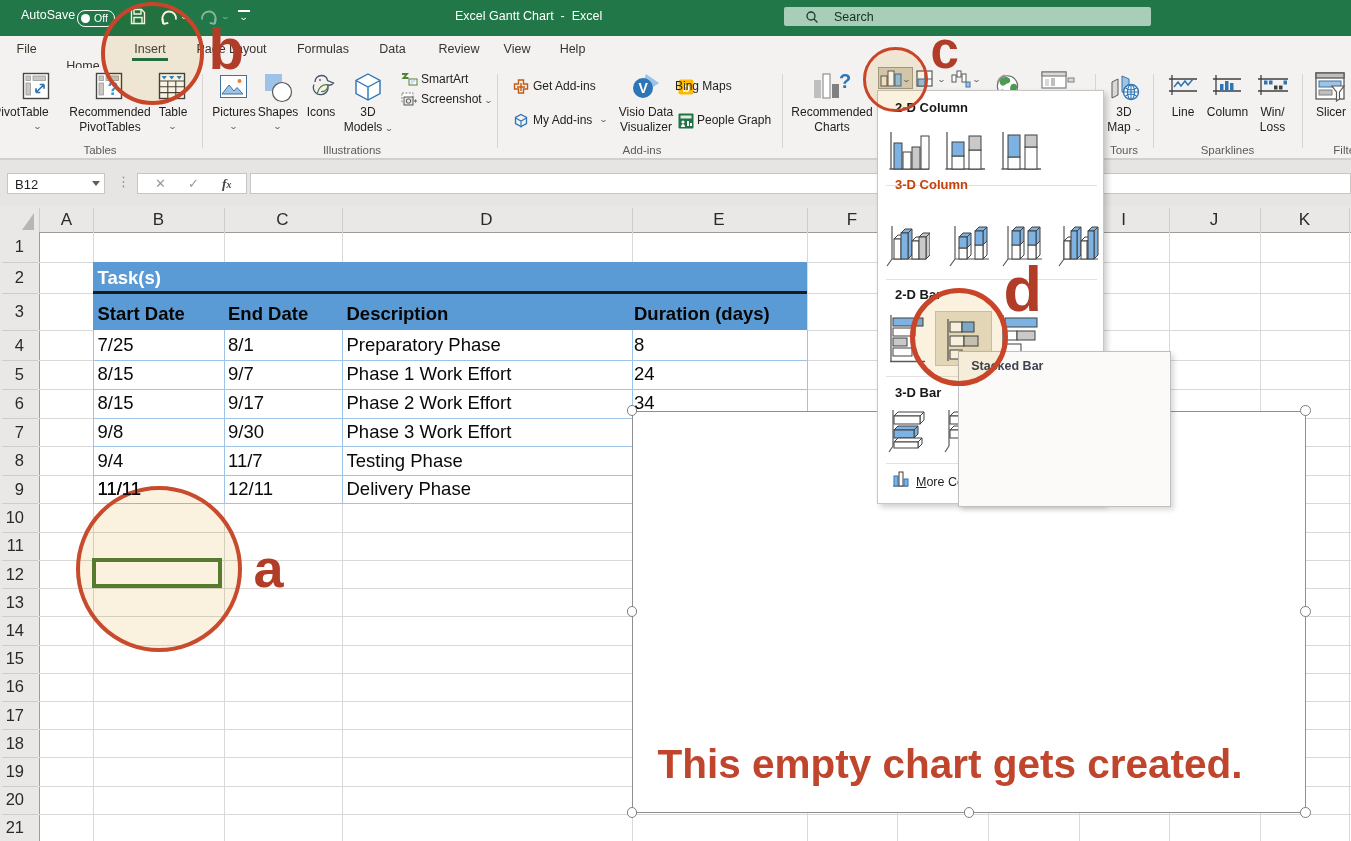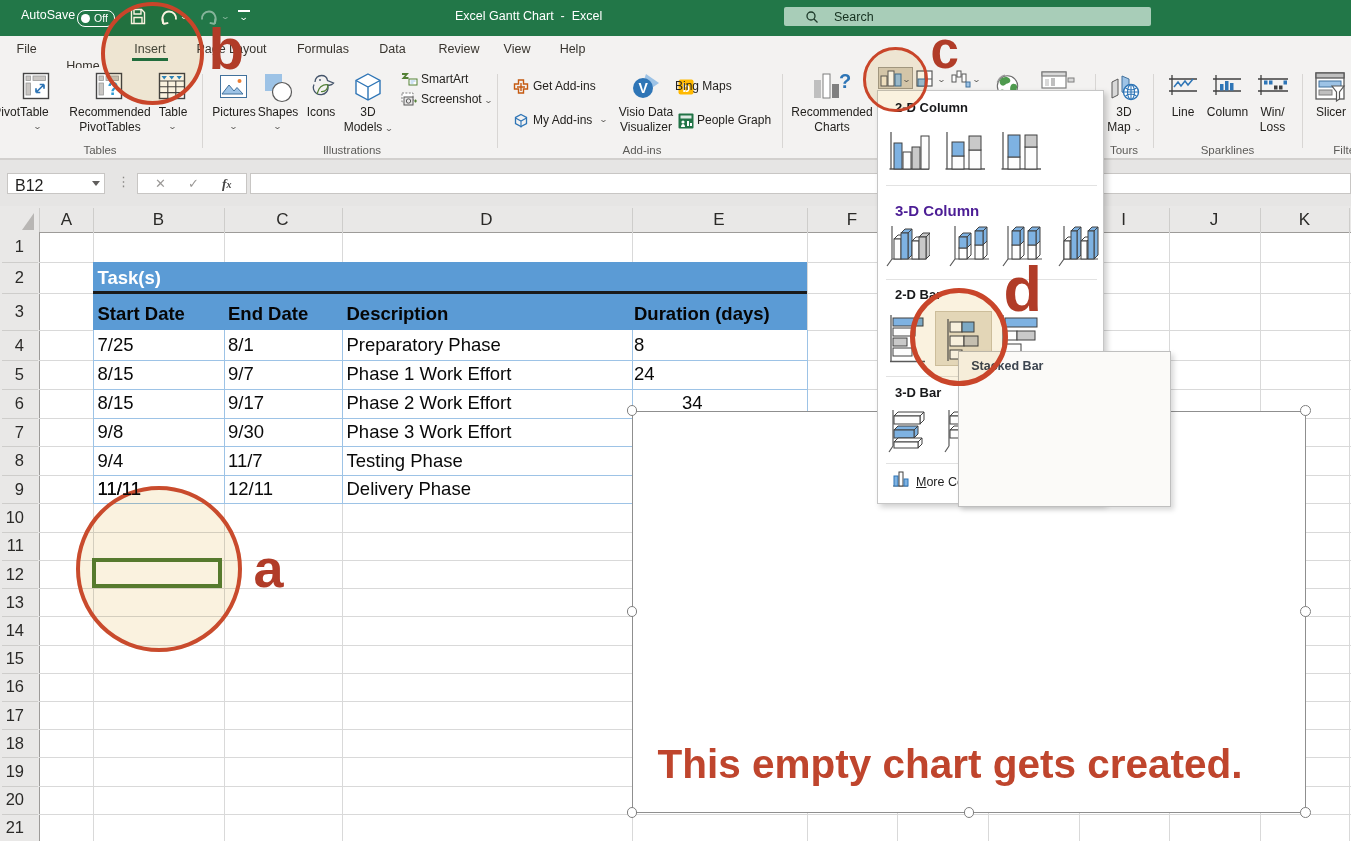--- a/index.html
+++ b/index.html
@@ -261,21 +261,21 @@
       <rect x="1" y="1" width="28" height="5" fill="#bfbfbf" stroke="#595959" stroke-width="1.3"></rect>
       <rect x="4" y="9" width="22" height="6" fill="#9dc3e6" stroke="#41719c"></rect>
       <rect x="4" y="18" width="13" height="5" fill="#bfbfbf" stroke="#7f7f7f"></rect>
       <path d="M17 14 h12 l-4.5 6 v7 l-3 2 v-9 z" fill="#fff" stroke="#595959" stroke-width="1.2"></path>
     </svg>
     <div class="biglabel" style="left:1331px;top:37px;">Slicer</div>
     <div class="glabel" style="left:1349px;">Filters</div>
   </div>
   <div class="abs" id="fbar">
     <div class="abs" style="left:7px;top:13px;width:98px;height:21px;background:#fff;border:1px solid #c8c6c4;box-sizing:border-box;">
-      <div class="abs" style="left:7px;top:3px;font-size:16px;color:#201f1e;">B12</div>
+      <div class="abs" style="left:7px;top:3px;font-size:13px;color:#201f1e;">B12</div>
       <div class="abs" style="left:84px;top:7px;width:0;height:0;border-left:4px solid transparent;border-right:4px solid transparent;border-top:5px solid #605e5c;"></div>
     </div>
     <div class="abs" style="left:117px;top:14px;font-size:13px;color:#8a8886;letter-spacing:0;">⋮</div>
     <div class="abs" style="left:137px;top:13px;width:110px;height:21px;background:#fff;border:1px solid #c8c6c4;box-sizing:border-box;">
       <div class="abs" style="left:17px;top:2px;font-size:13px;color:#9a9896;">✕</div>
       <div class="abs" style="left:50px;top:2px;font-size:13px;color:#9a9896;">✓</div>
       <div class="abs" style="left:84px;top:2px;font-size:13.5px;color:#444;font-style:italic;font-family:'Liberation Serif',serif;font-weight:bold;">f<span style="font-size:10px;">x</span></div>
     </div>
     <div class="abs" style="left:250px;top:13px;width:1101px;height:21px;background:#fff;border:1px solid #c8c6c4;box-sizing:border-box;"></div>
   </div>
@@ -410,21 +410,21 @@
       <div class="celltext" style="left:228px;top:128.1px;">8/1</div>
       <div class="celltext" style="left:346.5px;top:128.1px;">Preparatory Phase</div>
       <div class="celltext" style="left:634px;top:128.1px;">8</div>
       <div class="celltext" style="left:97.5px;top:157.2px;">8/15</div>
       <div class="celltext" style="left:228px;top:157.2px;">9/7</div>
       <div class="celltext" style="left:346.5px;top:157.2px;">Phase 1 Work Effort</div>
       <div class="celltext" style="left:634px;top:157.2px;">24</div>
       <div class="celltext" style="left:97.5px;top:186.1px;">8/15</div>
       <div class="celltext" style="left:228px;top:186.1px;">9/17</div>
       <div class="celltext" style="left:346.5px;top:186.1px;">Phase 2 Work Effort</div>
-      <div class="celltext" style="left:634px;top:186.1px;margin-left:48px;">34</div>
+      <div class="celltext" style="left:634px;top:186.1px;">34</div>
       <div class="celltext" style="left:97.5px;top:215.0px;">9/8</div>
       <div class="celltext" style="left:228px;top:215.0px;">9/30</div>
       <div class="celltext" style="left:346.5px;top:215.0px;">Phase 3 Work Effort</div>
       <div class="celltext" style="left:97.5px;top:243.9px;">9/4</div>
       <div class="celltext" style="left:228px;top:243.9px;">11/7</div>
       <div class="celltext" style="left:346.5px;top:243.9px;">Testing Phase</div>
       <div class="celltext" style="left:97.5px;top:272.4px;">11/11</div>
       <div class="celltext" style="left:228px;top:272.4px;">12/11</div>
       <div class="celltext" style="left:346.5px;top:272.4px;">Delivery Phase</div>
     </div>
@@ -460,21 +460,21 @@
 <rect x="28" y="8" width="12" height="14" fill="#c9c9c9" stroke="#404040"></rect>
       </svg>
     <svg class="abs" style="left:119px;top:37.5px;" width="46" height="47" viewBox="0 0 46 47">
 <path d="M6 4 V41.5 M4.5 41 H44" stroke="#595959" stroke-width="1.3" fill="none"></path>
 <rect x="11" y="29" width="12" height="12" fill="#fdfdfd" stroke="#404040"></rect>
 <rect x="11" y="7" width="12" height="22" fill="#7eb2e2" stroke="#404040"></rect>
 <rect x="28" y="19" width="12" height="22" fill="#fdfdfd" stroke="#404040"></rect>
 <rect x="28" y="7" width="12" height="12" fill="#c9c9c9" stroke="#404040"></rect>
       </svg>
     <div class="abs" style="left:8px;top:94.8px;width:211px;height:1px;background:#e2e2e2;"></div>
-    <div class="abs" style="left:17px;top:111px;font-size:15px;font-weight:bold;color:#4c1d95;">3-D Column</div>
+    <div class="abs" style="left:17px;top:86px;font-size:13px;font-weight:bold;color:#c2410c;">3-D Column</div>
     <svg class="abs" style="left:5.6px;top:132px;" width="46" height="46" viewBox="0 0 46 46">
 <path d="M8 3 V36 M8 36 L3 43 M8 36 H42" stroke="#595959" stroke-width="1.2" fill="none"></path>
         <polygon points="10,16 14,12 21,12 17,16" fill="#fdfdfd" stroke="#404040" stroke-width="1"></polygon>
         <polygon points="17,16 21,12 21,32 17,36" fill="#fdfdfd" stroke="#404040" stroke-width="1"></polygon>
         <rect x="10" y="16" width="7" height="20" fill="#fdfdfd" stroke="#404040" stroke-width="1"></rect>
         <polygon points="17,10 21,6 28,6 24,10" fill="#7eb2e2" stroke="#404040" stroke-width="1"></polygon>
         <polygon points="24,10 28,6 28,32 24,36" fill="#7eb2e2" stroke="#404040" stroke-width="1"></polygon>
         <rect x="17" y="10" width="7" height="26" fill="#7eb2e2" stroke="#404040" stroke-width="1"></rect>
         <polygon points="28,18 32,14 39,14 35,18" fill="#fdfdfd" stroke="#404040" stroke-width="1"></polygon>
         <polygon points="35,18 39,14 39,32 35,36" fill="#fdfdfd" stroke="#404040" stroke-width="1"></polygon>

